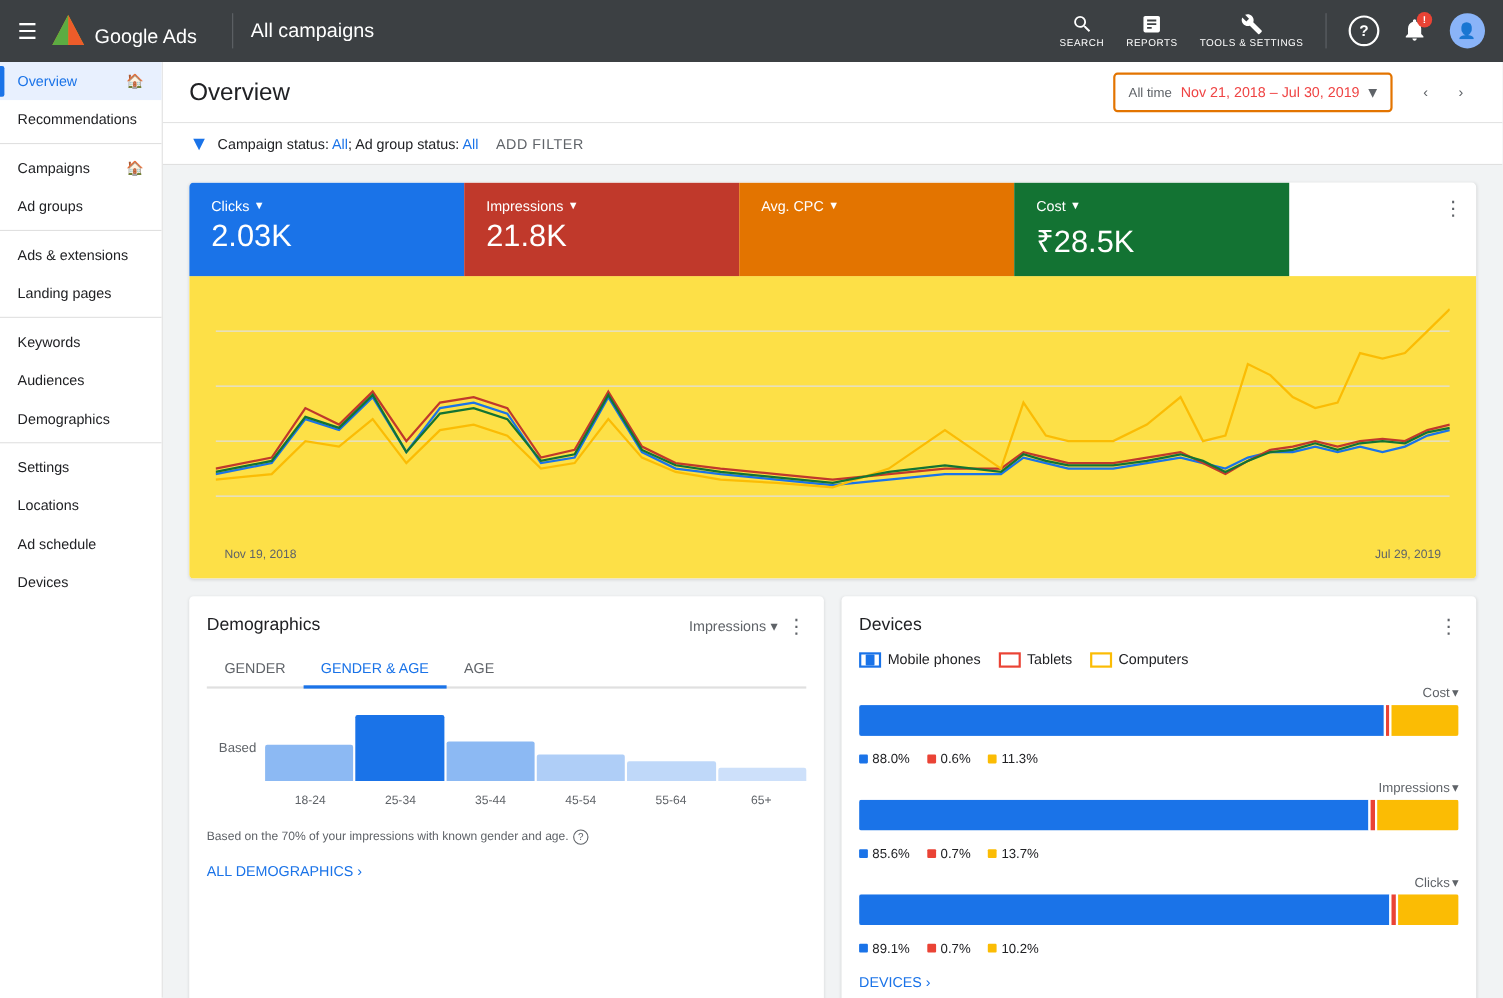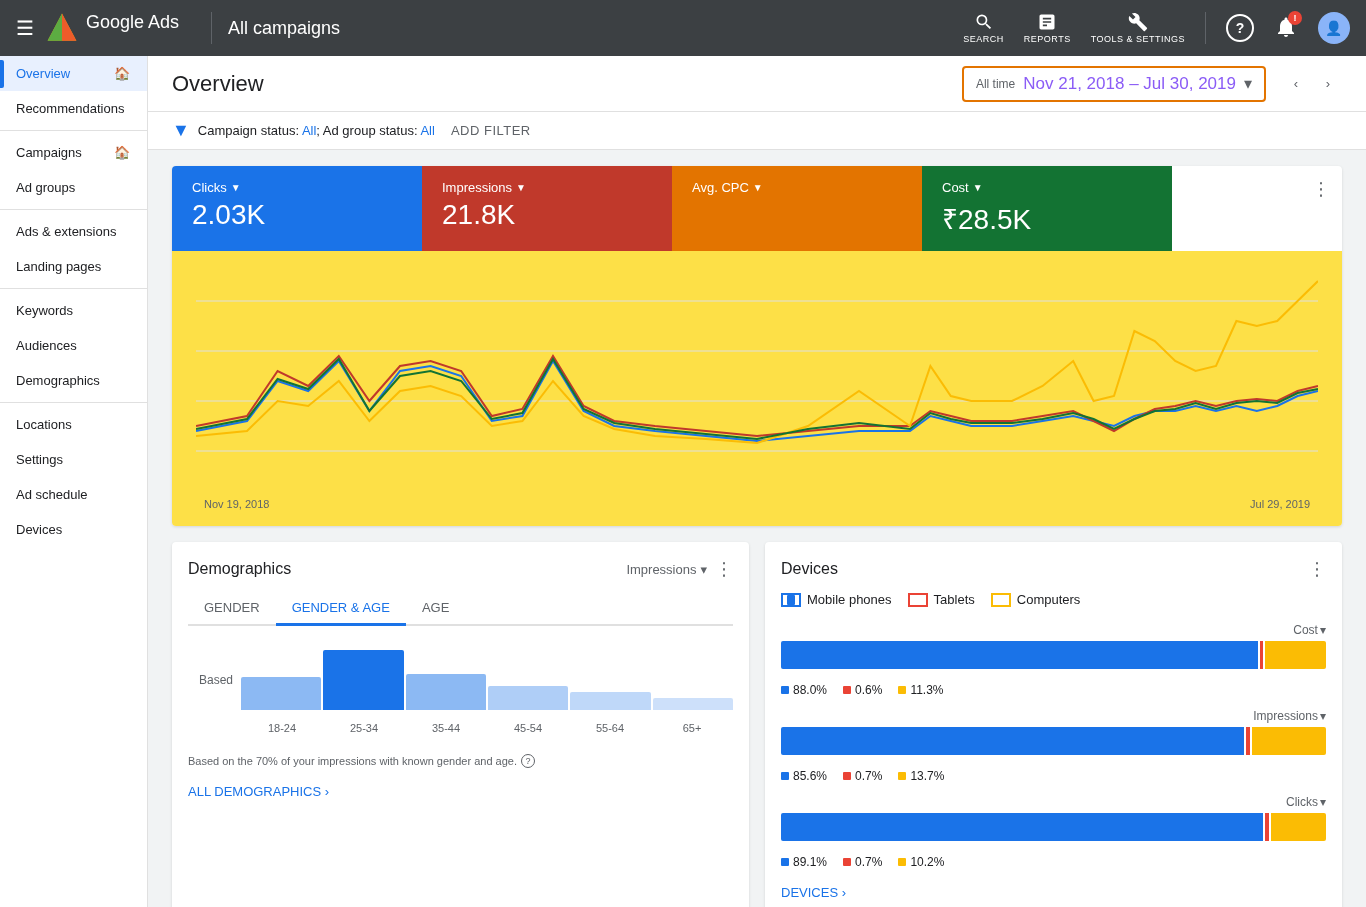--- a/index.html
+++ b/index.html
@@ -11,21 +11,21 @@
       height: 56px;
       display: flex;
       align-items: center;
       padding: 0 16px;
       color: #fff;
       position: fixed;
       top: 0; left: 0; right: 0;
       z-index: 100;
     }
     .top-nav .hamburger { font-size: 20px; cursor: pointer; margin-right: 12px; color: #fff; }
-    .top-nav .logo { display: flex; align-items: flex-start; gap: 8px; }
+    .top-nav .logo { display: flex; align-items: flex-end; gap: 8px; }
     .logo-triangle { width: 32px; height: 32px; }
     .top-nav .brand { font-size: 18px; color: #fff; font-weight: 400; margin-right: 16px; }
     .top-nav .divider { width: 1px; height: 32px; background: #5f6368; margin: 0 16px; }
     .top-nav .page-title-nav { font-size: 18px; color: #fff; font-weight: 400; }
     .top-nav-right { margin-left: auto; display: flex; align-items: center; gap: 20px; }
     .nav-icon-group { display: flex; gap: 20px; align-items: center; }
     .nav-icon-btn { display: flex; flex-direction: column; align-items: center; color: #fff; cursor: pointer; font-size: 10px; gap: 2px; }
     .nav-icon-btn svg { width: 20px; height: 20px; fill: #fff; }
     .nav-icon-btn .label { font-size: 9px; text-transform: uppercase; letter-spacing: 0.5px; }
     .nav-sep { width: 1px; height: 32px; background: #5f6368; }
@@ -84,21 +84,21 @@
       border: 2px solid #e37400;
       border-radius: 4px;
       padding: 6px 12px;
       display: flex;
       align-items: center;
       gap: 8px;
       cursor: pointer;
       background: #fff;
     }
     .date-range-label { font-size: 12px; color: #5f6368; }
-    .date-range-value { font-size: 17px; color: #8b5cf6; font-weight: 500; }
+    .date-range-value { font-size: 13px; color: #ef4444; font-weight: 500; }
     .date-nav { display: flex; align-items: center; gap: 4px; margin-left: 8px; }
     .date-nav-btn { width: 28px; height: 28px; display: flex; align-items: center; justify-content: center; cursor: pointer; color: #5f6368; border-radius: 50%; }
 
     
     .filter-bar {
       background: #fff;
       padding: 8px 24px;
       display: flex;
       align-items: center;
       gap: 8px;
@@ -270,24 +270,24 @@
     <span>Keywords</span>
   </div>
   <div class="sidebar-item">
     <span>Audiences</span>
   </div>
   <div class="sidebar-item">
     <span>Demographics</span>
   </div>
   <div class="sidebar-divider"></div>
   <div class="sidebar-item">
+    <span>Settings</span>
+  </div>
+  <div class="sidebar-item">
     <span>Locations</span>
-  </div>
-  <div class="sidebar-item">
-    <span>Settings</span>
   </div>
   <div class="sidebar-item">
     <span>Ad schedule</span>
   </div>
   <div class="sidebar-item">
     <span>Devices</span>
   </div>
 </aside>
 
 <main class="main-content">

